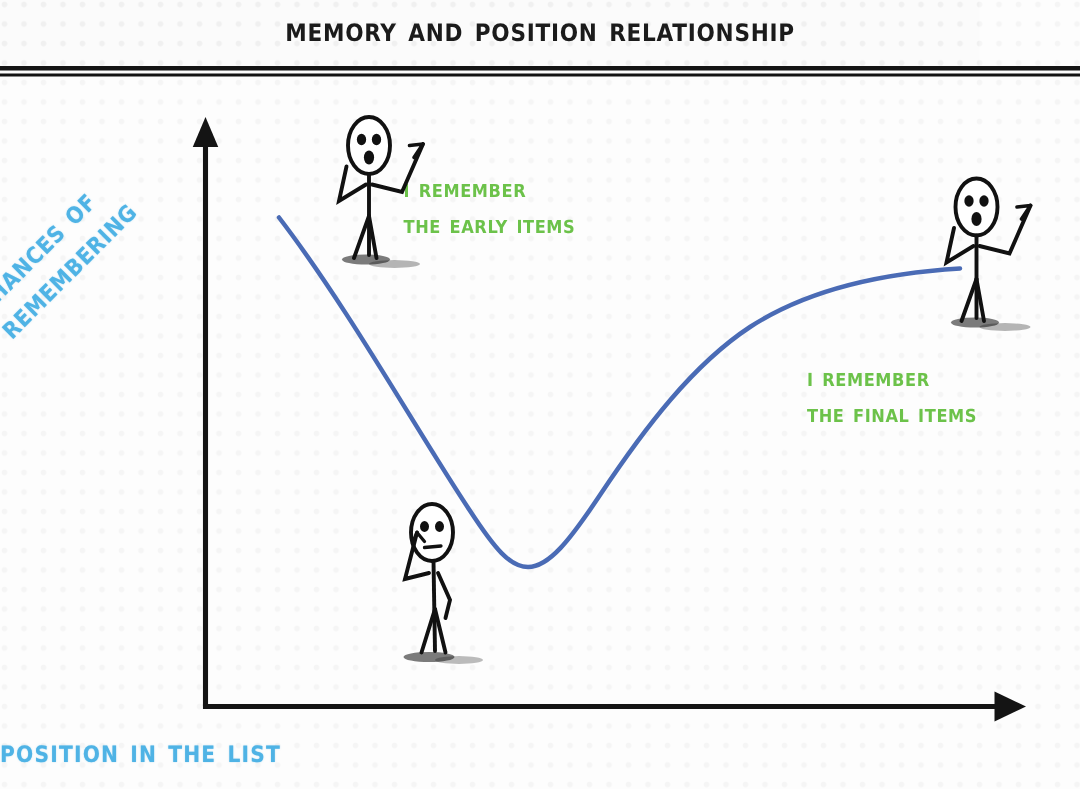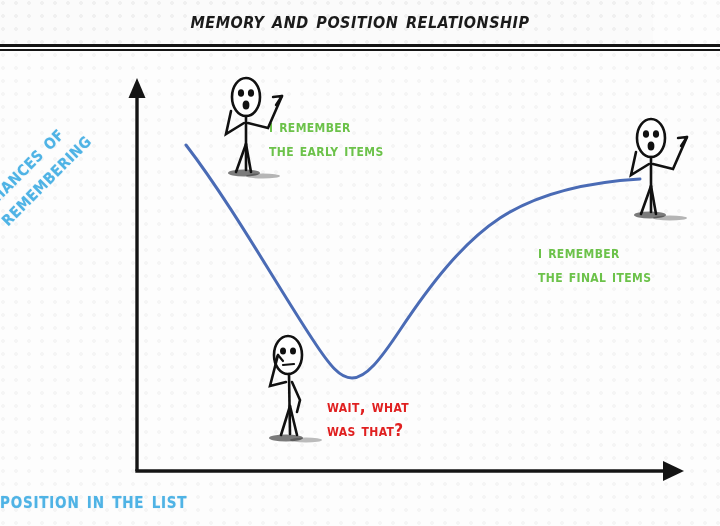--- a/index.html
+++ b/index.html
@@ -26,21 +26,20 @@
   .header {
     position: absolute;
     left: 0;
     top: 0;
     width: 653px;
     height: 44px;
     background-image:
       radial-gradient(circle at 3px 3px, rgba(0,0,0,0.045) 1.6px, rgba(0,0,0,0) 2.2px);
     background-size: 13px 13px;
     background-color: #fbfbfb;
-    font-style: italic;
   }
   .header-title {
     position: absolute;
     left: 0;
     top: 7px;
     width: 720px;
     text-align: center;
     font-family: "DejaVu Sans Condensed", "Liberation Sans Narrow", "Liberation Sans", sans-serif;
     font-weight: bold;
     font-size: 23px;
@@ -171,22 +170,20 @@
 Remembering</div>
 
   <div class="xlabel caps">Position In The List</div>
 
   <div class="note-green-1 caps">I Remember
 The Early Items</div>
 
   <div class="note-green-2 caps">I Remember
 The Final Items</div>
 
-  <div class="note-red caps">Wait, What
-Was That?</div>
 
   <svg class="figure fig-a" viewBox="0 0 90 122">
     <ellipse cx="26" cy="101" rx="16" ry="3.4" fill="#111" opacity="0.55"></ellipse>
     <ellipse cx="45" cy="104" rx="17" ry="2.6" fill="#111" opacity="0.3"></ellipse>
     <g stroke="#111" stroke-width="2.6" fill="none" stroke-linecap="round">
 
       <ellipse cx="28" cy="25" rx="14" ry="19" fill="#fff"></ellipse>
 
       <path d="M 28 44 L 28 98"></path>
 

